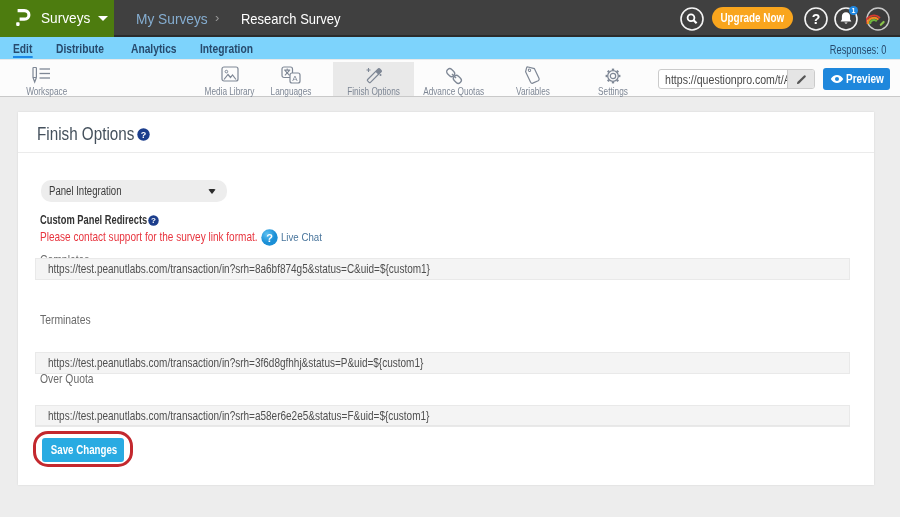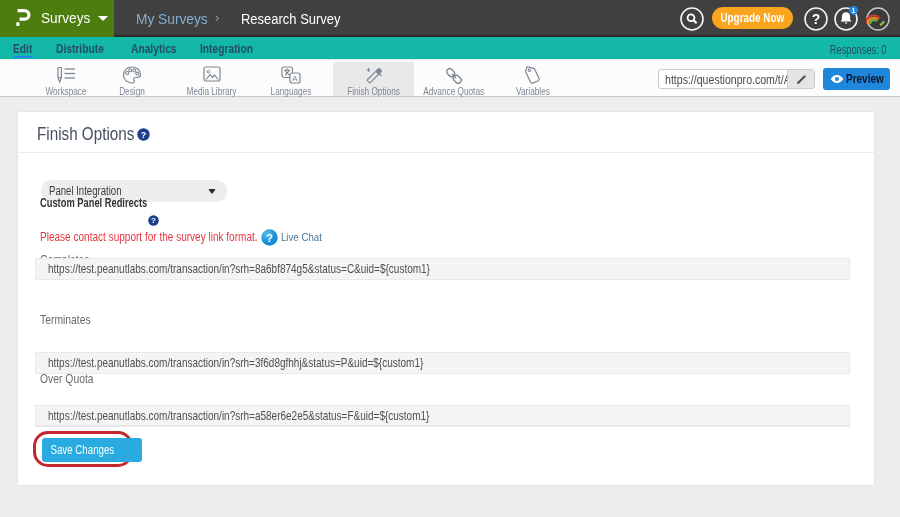--- a/index.html
+++ b/index.html
@@ -14,53 +14,53 @@
 .logo .caret { position:absolute; left:98px; top:16px; width:0; height:0; border-left:5px solid transparent; border-right:5px solid transparent; border-top:5px solid #fff; }
 .crumb1 { position:absolute; left:136px; top:10px; color:#85add0; font-size:15px; transform:scaleX(0.915); transform-origin:left; }
 .crumbsep { position:absolute; left:215px; top:10px; color:#9a9a9a; font-size:13px; }
 .crumb2 { position:absolute; left:241px; top:10px; color:#ffffff; font-size:15px; transform:scaleX(0.865); transform-origin:left; }
 .ticon { position:absolute; top:7px; }
 .upgrade { position:absolute; left:712px; top:7px; width:81px; height:22px; background:#f9a51d; border-radius:11px; color:#fff; font-size:12.5px; font-weight:bold; text-align:center; line-height:22px; }
 .upgrade span { display:inline-block; transform:scaleX(0.79); transform-origin:center; }
 .badge { position:absolute; left:849px; top:6px; width:9px; height:9px; background:#1f87e0; border-radius:50%; color:#fff; font-size:7px; font-weight:bold; text-align:center; line-height:9px; }
 
 
-.nav { position:absolute; left:0; top:37px; width:900px; height:23px; background:#14b8a6; border-bottom:1px solid #e9e9e9; }
+.nav { position:absolute; left:0; top:37px; width:900px; height:23px; background:#7dd3fc; border-bottom:1px solid #e9e9e9; }
 .nav a { position:absolute; top:5px; color:#274a6d; font-size:12.5px; font-weight:bold; text-decoration:none; transform:scaleX(0.82); transform-origin:left; }
 .nav .resp { position:absolute; right:14px; top:6px; color:#274a6d; font-size:12.5px; transform:scaleX(0.74); transform-origin:right; }
 
 
 .toolbar { position:absolute; left:0; top:60px; width:900px; height:37px; background:#fcfcfc; border-bottom:1px solid #c9c9c9; }
 .tcell { position:absolute; top:2px; height:34px; text-align:center; color:#7e8795; }
 .tcell .lbl { position:absolute; left:0; right:0; top:23px; font-size:11px; white-space:nowrap; transform:scaleX(0.75); transform-origin:center; }
 .tcell svg { position:absolute; top:4px; left:50%; transform:translateX(-50%); }
 .tcell.active { background:#e9e9e9; }
 .urlbox { position:absolute; left:658px; top:9px; width:157px; height:20px; background:#fff; border:1px solid #cbcbcb; border-radius:3px; overflow:hidden; }
 .urlbox .txt { position:absolute; left:6px; top:3px; font-size:12.3px; color:#4a4a4a; white-space:nowrap; transform:scaleX(0.86); transform-origin:left; }
 .urlbox .addon { position:absolute; right:0; top:0; width:27px; height:18px; background:#e5e5e5; border-left:1px solid #cbcbcb; }
-.preview { position:absolute; left:823px; top:8px; width:67px; height:22px; background:#1e87dc; border-radius:3px; color:#0f172a; }
+.preview { position:absolute; left:823px; top:8px; width:67px; height:22px; background:#1e87dc; border-radius:3px; color:#ffffff; }
 .preview .ptxt { position:absolute; left:23px; top:4px; font-size:12.5px; font-weight:bold; transform:scaleX(0.8); transform-origin:left; }
 
 
 .card { position:absolute; left:18px; top:112px; width:856px; height:373px; background:#fff; box-shadow:0 0 2px rgba(0,0,0,0.10); }
 .hr1 { position:absolute; left:18px; top:152px; width:856px; height:1px; background:#ebebeb; }
 .dropdown { position:absolute; left:41px; top:180px; width:186px; height:22px; background:#ededed; border-radius:10px; }
 .dropdown .dtxt { position:absolute; left:8px; top:4px; font-size:12.3px; color:#3c3c3c; transform:scaleX(0.78); transform-origin:left; }
 .dropdown .dcaret { position:absolute; right:11px; top:9px; width:0; height:0; border-left:4.5px solid transparent; border-right:4.5px solid transparent; border-top:5px solid #2b2b2b; border-radius:2px; }
-.cpr { position:absolute; left:40px; top:196px; font-size:12.2px; font-weight:bold; color:#333; white-space:nowrap; }
+.cpr { position:absolute; left:40px; top:213px; font-size:12.2px; font-weight:bold; color:#333; white-space:nowrap; }
 .cpr .ct { display:inline-block; transform:scaleX(0.765); transform-origin:left; }
 .redline { position:absolute; left:40px; top:229px; font-size:12.4px; color:#e8353f; white-space:nowrap; }
 .redline .rt { display:inline-block; transform:scaleX(0.81); transform-origin:left; }
 .redline .lc { display:inline-block; font-size:11.5px; color:#49759c; transform:scaleX(0.84); transform-origin:left; margin-left:3px; }
 .flabel { position:absolute; left:40px; font-size:12.2px; color:#6b6b6b; transform:scaleX(0.85); transform-origin:left; }
 .finput { position:absolute; left:35px; width:815px; height:22px; background:#f4f4f4; border:1px solid #e9e9e9; font-size:12.2px; color:#4f4f4f; line-height:21px; padding-left:12px; white-space:nowrap; overflow:hidden; }
 .finput span { display:inline-block; transform:scaleX(0.82); transform-origin:left; }
 .hr2 { position:absolute; left:35px; top:425px; width:815px; height:1px; background:#e7e7e7; }
 .redbox { position:absolute; left:33px; top:431px; width:100px; height:36px; border:3px solid #c3282e; border-radius:15px; }
-.savebtn { position:absolute; left:42px; top:438px; width:100px; height:24px; background:#29abe2; border-radius:3px; color:#fff; font-size:12.3px; font-weight:normal; text-align:left; line-height:24px; white-space:nowrap; }
+.savebtn { position:absolute; left:42px; top:438px; width:82px; height:24px; background:#29abe2; border-radius:3px; color:#fff; font-size:12.3px; font-weight:bold; text-align:left; line-height:24px; white-space:nowrap; }
 .savebtn span { display:inline-block; transform:scaleX(0.79); transform-origin:center; }
 </style>
 </head>
 <body>
 
 <div class="topbar">
   <div class="logo">
     <svg class="pmark" width="16" height="24" viewBox="0 0 16 24">
       <path d="M1.6 3.6 L8.3 3.6 C11.3 3.6 12.9 5.6 12.9 7.9 C12.9 10.2 11.3 12.1 8.3 12.1 L3.6 12.1" fill="none" stroke="#fff" stroke-width="3.1"></path>
       <rect x="0.2" y="15.3" width="3.4" height="3.6" rx="0.8" fill="#fff"></rect>
@@ -99,41 +99,31 @@
 
 <div class="nav">
   <a style="left:13px; border-bottom:2px solid #1b87e6; padding-bottom:0px;">Edit</a>
   <a style="left:56px">Distribute</a>
   <a style="left:131px">Analytics</a>
   <a style="left:200px">Integration</a>
   <span class="resp">Responses: 0</span>
 </div>
 
 <div class="toolbar">
-  <div class="tcell" style="left:31px; width:70px;">
+  <div class="tcell" style="left:6px; width:70px;text-align:right;">
     <svg width="22" height="20" viewBox="0 0 22 20">
       <rect x="3" y="1.5" width="3.4" height="10" rx="0.6" fill="none" stroke="#7e8795" stroke-width="1.2"></rect>
       <path d="M3 11.5 L4.7 16 L6.4 11.5" fill="none" stroke="#7e8795" stroke-width="1.2"></path>
       <line x1="9.5" y1="3" x2="20" y2="3" stroke="#7e8795" stroke-width="1.3"></line>
       <line x1="9.5" y1="7.5" x2="20" y2="7.5" stroke="#7e8795" stroke-width="1.3"></line>
       <line x1="9.5" y1="12" x2="20" y2="12" stroke="#7e8795" stroke-width="1.3"></line>
     </svg>
     <div class="lbl">Workspace</div>
   </div>
-  <div class="tcell" style="left:102px; width:60px;">
-    <svg width="20" height="19" viewBox="0 0 20 19">
-      <path d="M10 1 C5 1 1.5 4.5 1.5 9 C1.5 13.5 5 17 10 17 C11.6 17 12.3 16.2 12.3 15.2 C12.3 14.3 11.7 14.1 11.7 13.2 C11.7 12.2 12.5 11.5 13.6 11.5 L15.6 11.5 C17.3 11.5 18.5 10.2 18.5 8.5 C18.5 4 14.7 1 10 1 Z" fill="none" stroke="#7e8795" stroke-width="1.2"></path>
-      <circle cx="5.3" cy="7" r="1.5" fill="none" stroke="#7e8795" stroke-width="1.1"></circle>
-      <circle cx="8.3" cy="4.3" r="1.5" fill="none" stroke="#7e8795" stroke-width="1.1"></circle>
-      <circle cx="12.4" cy="4.5" r="1.5" fill="none" stroke="#7e8795" stroke-width="1.1"></circle>
-      <circle cx="15.3" cy="7.6" r="1.5" fill="none" stroke="#7e8795" stroke-width="1.1"></circle>
-    </svg>
-    <div class="lbl">Design</div>
-  </div>
-  <div class="tcell" style="left:171px; width:81px;text-decoration:underline;">
+  <div class="tcell" style="left:189px; width:81px;text-decoration:underline;">
     <svg width="18" height="17" viewBox="0 0 18 17">
       <rect x="1" y="1" width="16" height="14" rx="2" fill="none" stroke="#7e8795" stroke-width="1.2"></rect>
       <circle cx="5.4" cy="5.6" r="1.3" fill="none" stroke="#7e8795" stroke-width="1"></circle>
       <path d="M3 13.5 L7 8.5 L9.5 11.5 L11.5 9 L15 13.5" fill="none" stroke="#7e8795" stroke-width="1.2"></path>
     </svg>
     <div class="lbl">Media Library</div>
   </div>
   <div class="tcell" style="left:256px; width:70px;">
     <svg width="20" height="18" viewBox="0 0 20 18">
       <rect x="1" y="1" width="10.5" height="10.5" rx="2" fill="none" stroke="#7e8795" stroke-width="1.2"></rect>
@@ -165,20 +155,39 @@
   </div>
   <div class="tcell" style="left:413px; width:81px;">
     <svg width="20" height="20" viewBox="0 0 20 20">
       <g transform="rotate(-45 10 10)" fill="none" stroke="#7e8795" stroke-width="1.3">
         <rect x="7" y="1" width="6" height="8.5" rx="2.8"></rect>
         <rect x="7" y="10.5" width="6" height="8.5" rx="2.8"></rect>
         <line x1="10" y1="7" x2="10" y2="13"></line>
       </g>
     </svg>
     <div class="lbl">Advance Quotas</div>
+  </div>
+  <div class="tcell" style="left:583px; width:60px;">
+    <svg width="20" height="20" viewBox="0 0 20 20">
+      <g stroke="#7e8795" fill="none">
+        <circle cx="10" cy="10" r="5.3" stroke-width="1.3"></circle>
+        <circle cx="10" cy="10" r="2.7" stroke-width="1.2"></circle>
+        <g stroke-width="2.3">
+          <line x1="10" y1="2.6" x2="10" y2="4.4"></line>
+          <line x1="10" y1="15.6" x2="10" y2="17.4"></line>
+          <line x1="2.6" y1="10" x2="4.4" y2="10"></line>
+          <line x1="15.6" y1="10" x2="17.4" y2="10"></line>
+          <line x1="4.8" y1="4.8" x2="6.1" y2="6.1"></line>
+          <line x1="13.9" y1="13.9" x2="15.2" y2="15.2"></line>
+          <line x1="4.8" y1="15.2" x2="6.1" y2="13.9"></line>
+          <line x1="13.9" y1="6.1" x2="15.2" y2="4.8"></line>
+        </g>
+      </g>
+    </svg>
+    <div class="lbl">Settings</div>
   </div>
   <div class="urlbox">
     <span class="txt">https://questionpro.com/t/A</span>
     <div class="addon">
       <svg width="11" height="11" viewBox="0 0 12 12" style="position:absolute;left:8px;top:4px;">
         <path d="M1 11 L1.5 8.8 L8.8 1.5 A0.9 0.9 0 0 1 10 1.5 L10.5 2 A0.9 0.9 0 0 1 10.5 3.2 L3.2 10.5 Z" fill="#555"></path>
       </svg>
     </div>
   </div>
   <div class="preview">

